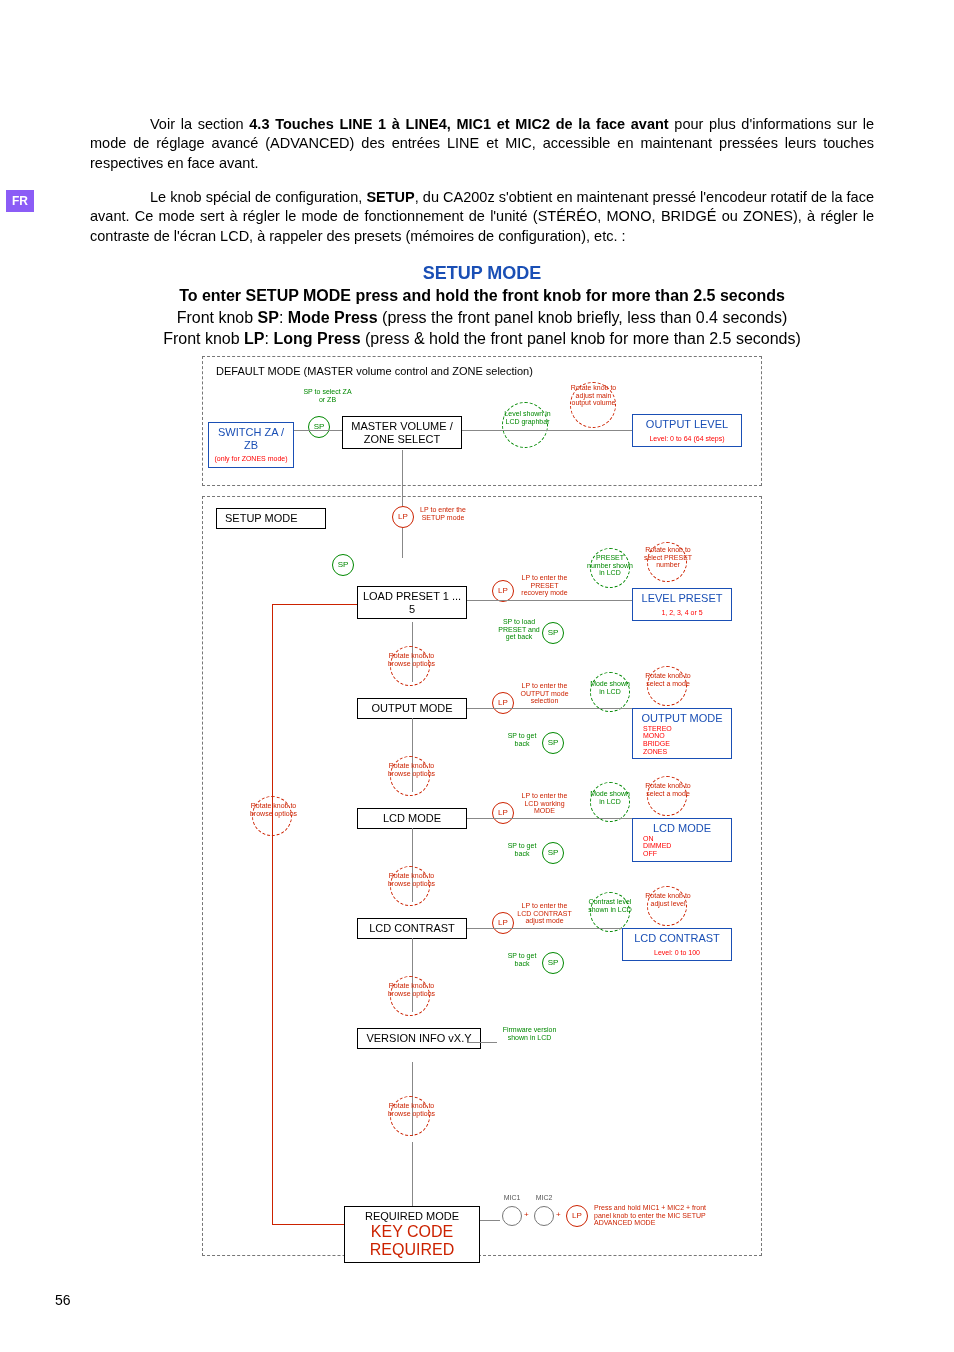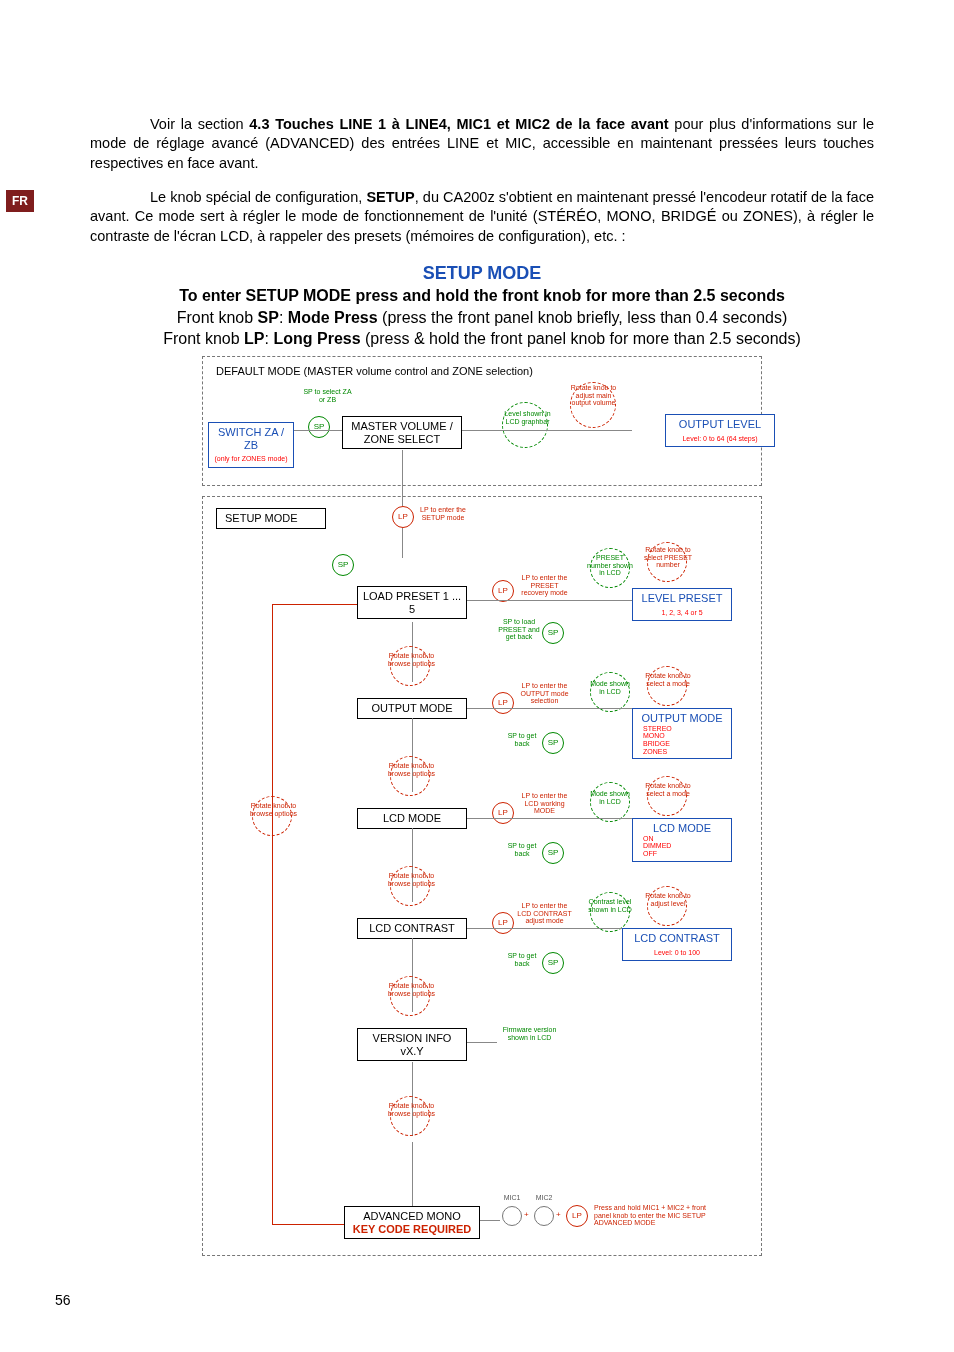--- a/index.html
+++ b/index.html
@@ -18,21 +18,21 @@
     box-sizing: border-box;
     font-size: 14.5px;
     line-height: 1.35;
   }
   .lang-tab {
     position: absolute;
     left: 6px;
     top: 190px;
     width: 28px;
     height: 22px;
-    background: #7f1d1d;
+    background: #8b5cf6;
     color: #fff;
     font-size: 12px;
     font-weight: bold;
     display: flex;
     align-items: center;
     justify-content: center;
   }
   .pagenum {
     position: absolute;
     left: 55px;
@@ -163,21 +163,21 @@
     <div class="ann green" style="left:98px; top:32px;">SP to select ZA or ZB</div>
 
     <div class="dbox" style="left:140px; top:60px; width:120px;">MASTER VOLUME / ZONE SELECT</div>
 
     <div class="dcirc green" style="left:300px; top:46px;"></div>
     <div class="ann green" style="left:298px; top:54px;">Level shown in LCD graphbar</div>
 
     <div class="dcirc" style="left:368px; top:26px;"></div>
     <div class="ann" style="left:364px; top:28px;">Rotate knob to adjust main output volume</div>
 
-    <div class="dbox blue" style="left:430px; top:58px; width:110px;margin-left:33px;">
+    <div class="dbox blue" style="left:430px; top:58px; width:110px;">
       <span>OUTPUT LEVEL</span><br>
       <span class="sub">Level: 0 to 64 (64 steps)</span>
     </div>
 
     <div class="hline" style="left:92px; top:74px; width:48px;"></div>
     <div class="hline" style="left:260px; top:74px; width:170px;"></div>
 
     <div class="vline" style="left:200px; top:94px; height:56px;"></div>
     <div class="knob red" style="left:190px; top:150px;">LP</div>
     <div class="ann" style="left:215px; top:150px; width:52px;">LP to enter the SETUP mode</div>
@@ -267,31 +267,31 @@
       <span class="sub">Level: 0 to 100</span>
     </div>
     <div class="hline" style="left:265px; top:572px; width:155px;"></div>
     <div class="knob green" style="left:340px; top:596px;">SP</div>
     <div class="ann green" style="left:300px; top:596px; width:40px;">SP to get back</div>
 
     <div class="vline" style="left:210px; top:582px; height:74px;"></div>
     <div class="dcirc" style="left:188px; top:620px; width:40px; height:40px;"></div>
     <div class="ann" style="left:182px; top:626px;">Rotate knob to browse options</div>
 
-    <div class="dbox" style="left:155px; top:672px; width:110px;">VERSION INFO vX.Y</div>
+    <div class="dbox" style="left:155px; top:672px; width:124px;">VERSION INFO vX.Y</div>
     <div class="ann green" style="left:300px; top:670px;">Firmware version shown in LCD</div>
     <div class="hline" style="left:265px; top:686px; width:30px;"></div>
 
     <div class="vline" style="left:210px; top:706px; height:74px;"></div>
     <div class="dcirc" style="left:188px; top:740px; width:40px; height:40px;"></div>
     <div class="ann" style="left:182px; top:746px;">Rotate knob to browse options</div>
 
     <div class="dbox" style="left:142px; top:850px; width:136px;">
-      <span>ADVANCED MONO</span><br>
-      <span style="color:#cc2200; font-size:11px;font-weight:bold;">KEY CODE REQUIRED</span>
+      <span>REQUIRED MODE</span><br>
+      <span style="color:#cc2200; font-size:16px;">KEY CODE REQUIRED</span>
     </div>
     <div class="vline" style="left:210px; top:786px; height:64px;"></div>
 
     <div class="knob gray" style="left:300px; top:850px; width:18px; height:18px;"></div>
     <div class="ann" style="left:296px; top:838px; width:28px; color:#555;">MIC1</div>
     <span style="position:absolute; left:322px; top:854px; font-size:8px; color:#cc2200;">+</span>
     <div class="knob gray" style="left:332px; top:850px; width:18px; height:18px;"></div>
     <div class="ann" style="left:328px; top:838px; width:28px; color:#555;">MIC2</div>
     <span style="position:absolute; left:354px; top:854px; font-size:8px; color:#cc2200;">+</span>
     <div class="knob red" style="left:364px; top:849px;">LP</div>

